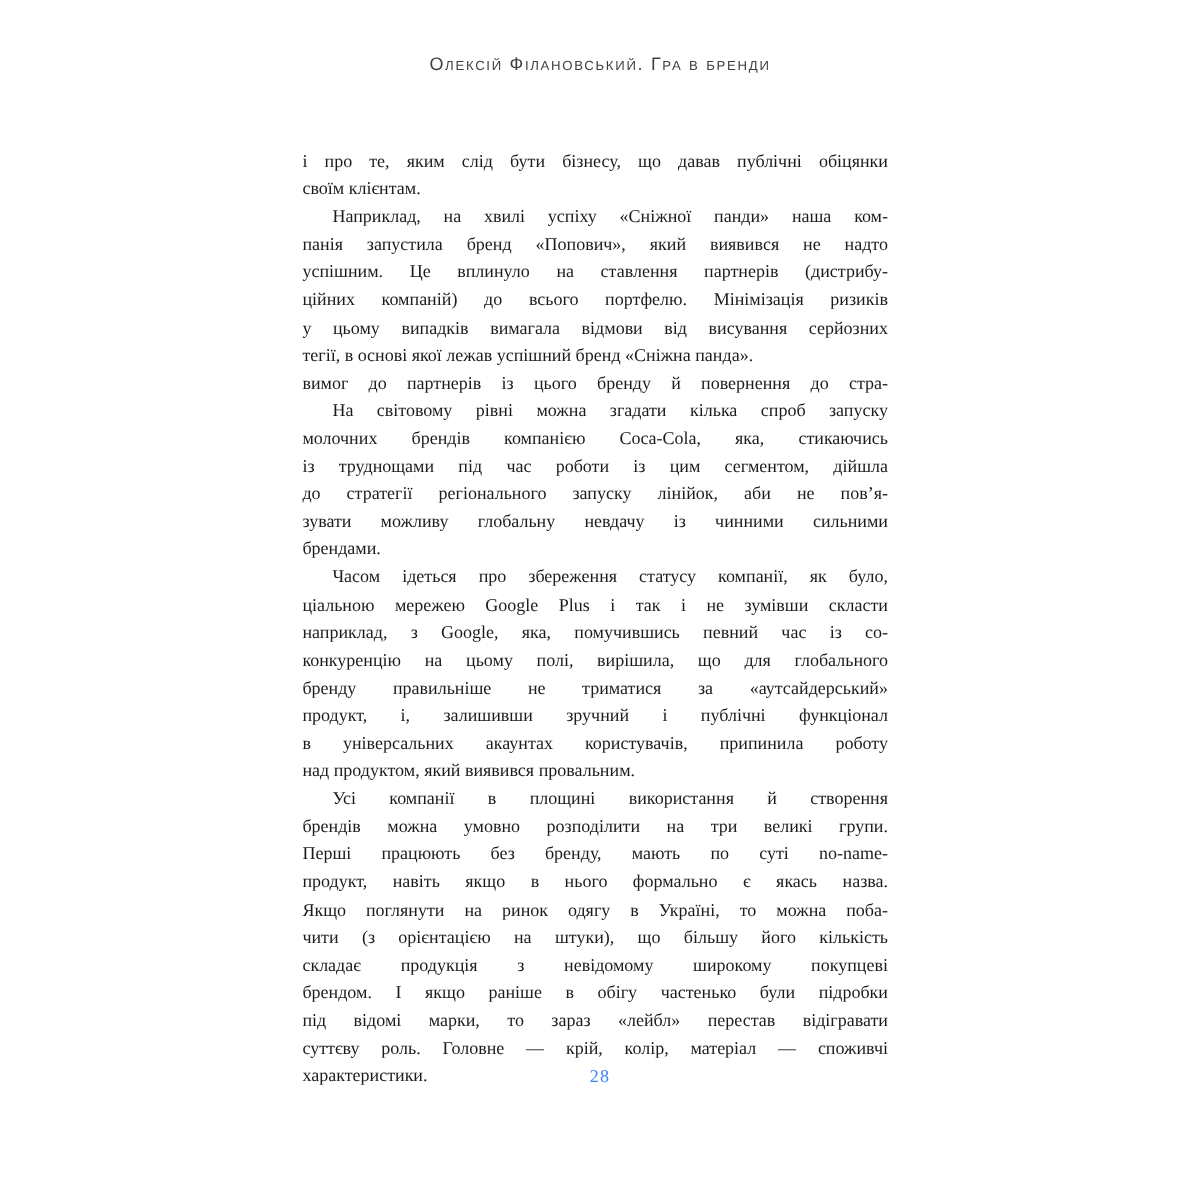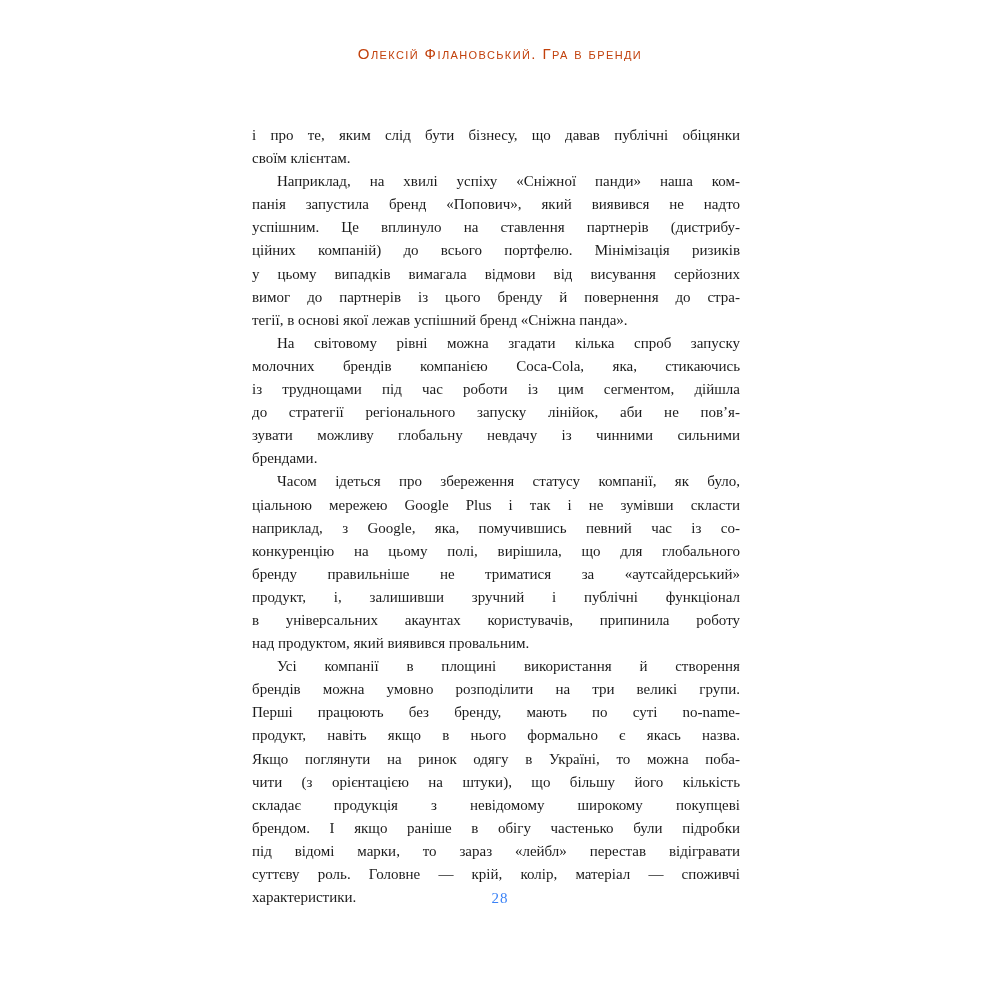--- a/index.html
+++ b/index.html
@@ -15,21 +15,21 @@
   .running-header {
     position: absolute;
     top: 45px;
     left: 0;
     width: 100%;
     text-align: center;
     font-family: "Liberation Sans", sans-serif;
     font-variant: small-caps;
     font-size: 15px;
     letter-spacing: 1.4px;
-    color: #c2410c;
+    color: #404040;
   }
   .text-block {
     position: absolute;
     left: 252px;
     top: 88px;
     width: 488px;
     font-size: 15px;
     line-height: 23.1px;
     margin-top: 36px;
   }
@@ -67,22 +67,22 @@
       <div class="line">і про те, яким слід бути бізнесу, що давав публічні обіцянки</div>
       <div class="line end">своїм клієнтам.</div>
     </div>
 
     <div class="para indent">
       <div class="line">Наприклад, на хвилі успіху «Сніжної панди» наша ком-</div>
       <div class="line">панія запустила бренд «Попович», який виявився не надто</div>
       <div class="line">успішним. Це вплинуло на ставлення партнерів (дистрибу-</div>
       <div class="line">ційних компаній) до всього портфелю. Мінімізація ризиків</div>
       <div class="line">у цьому випадків вимагала відмови від висування серйозних</div>
+      <div class="line end">тегії, в основі якої лежав успішний бренд «Сніжна панда».</div>
       <div class="line">вимог до партнерів із цього бренду й повернення до стра-</div>
-      <div class="line end">тегії, в основі якої лежав успішний бренд «Сніжна панда».</div>
     </div>
 
     <div class="para indent">
       <div class="line">На світовому рівні можна згадати кілька спроб запуску</div>
       <div class="line">молочних брендів компанією Coca-Cola, яка, стикаючись</div>
       <div class="line">із труднощами під час роботи із цим сегментом, дійшла</div>
       <div class="line">до стратегії регіонального запуску лінійок, аби не пов’я-</div>
       <div class="line">зувати можливу глобальну невдачу із чинними сильними</div>
       <div class="line end">брендами.</div>
     </div>

